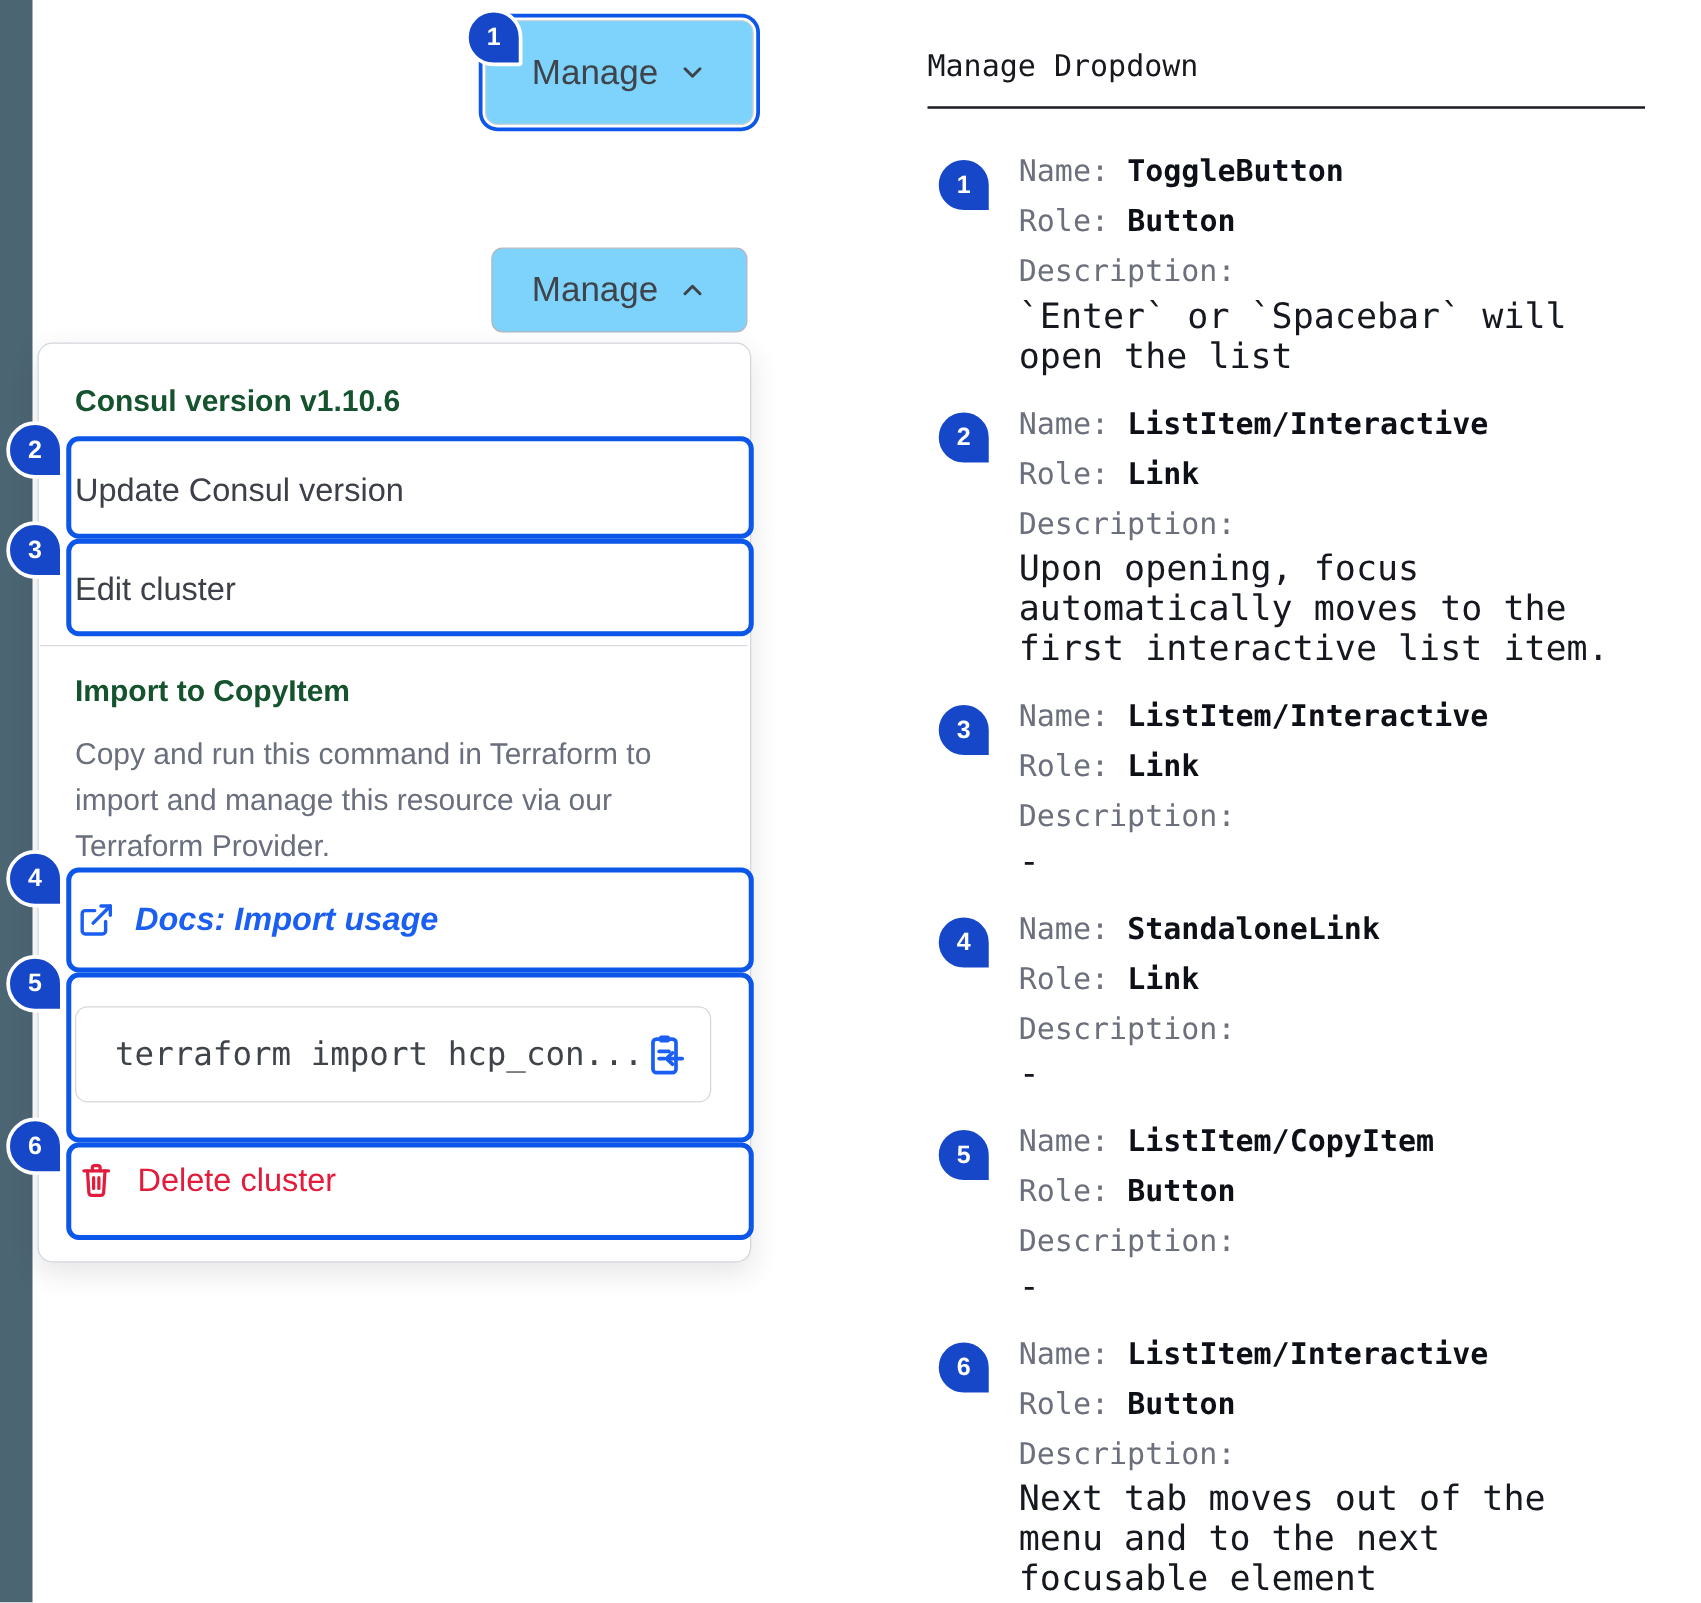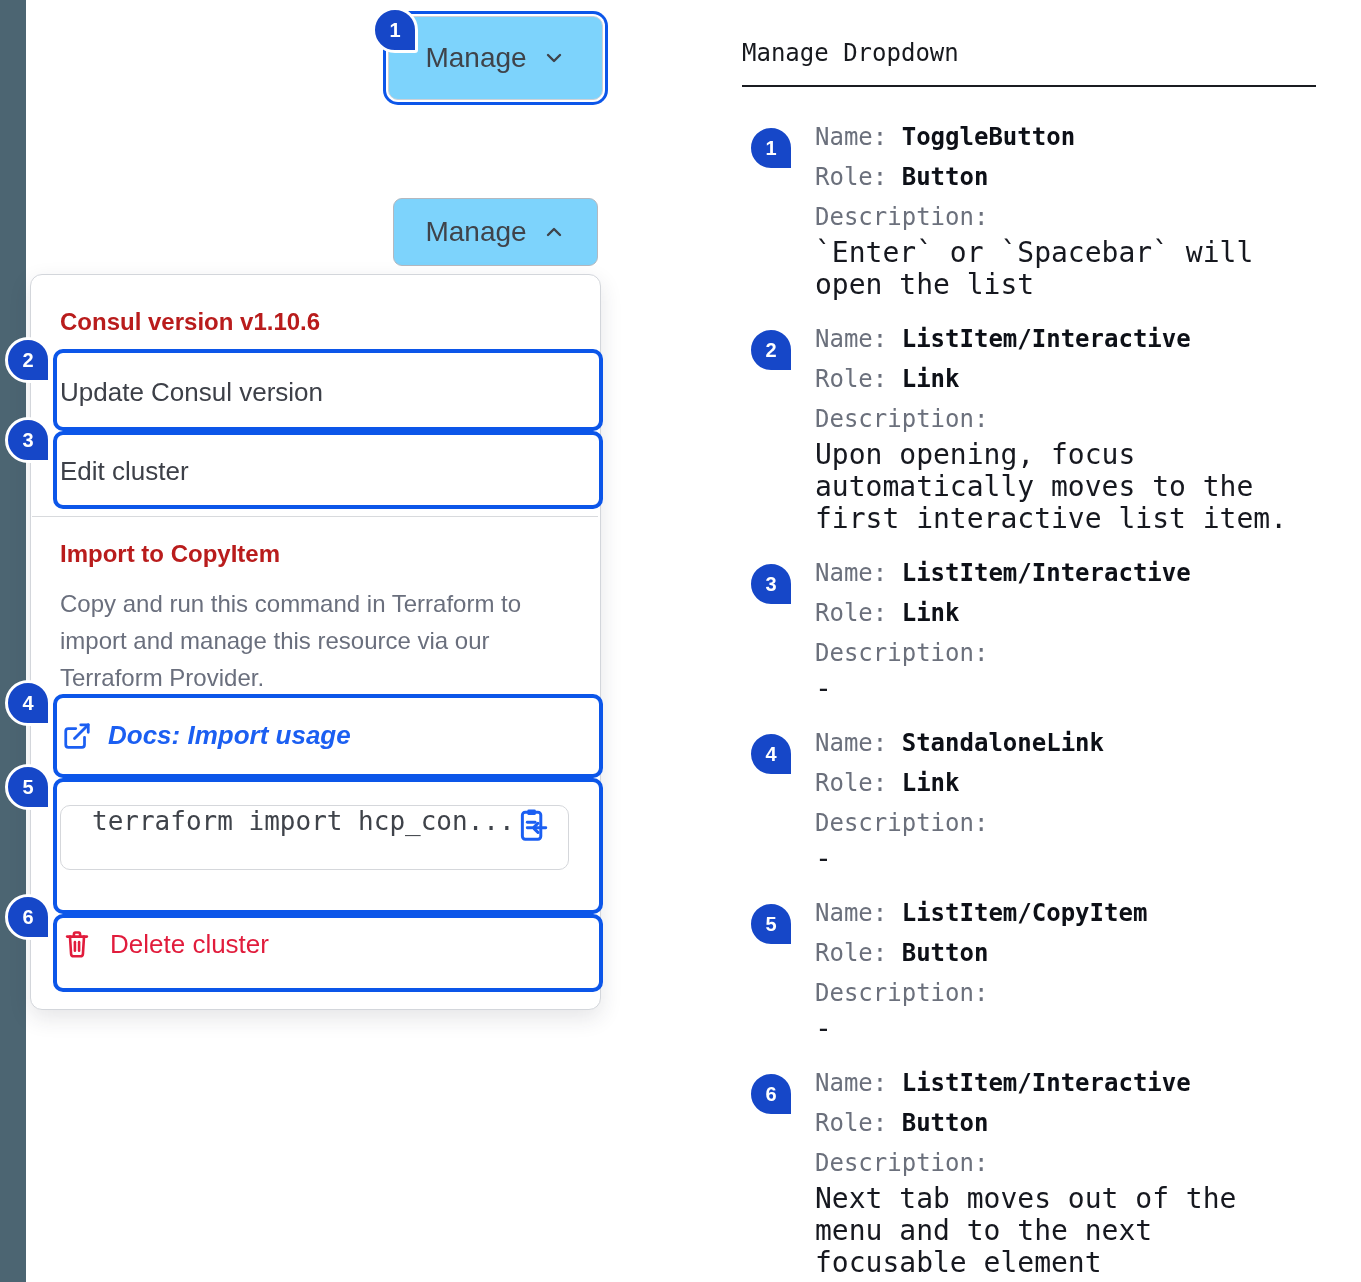--- a/index.html
+++ b/index.html
@@ -43,30 +43,30 @@
   }
 
   
   .dropdown-panel {
     position: absolute; left: 30px; top: 274px; width: 571px; height: 736px;
     background: #ffffff; border: 1px solid #d3d6db; border-radius: 12px;
     box-shadow: 0 8px 22px rgba(40,44,60,0.12);
     z-index: 1;
   }
   .pnl-text { position: absolute; z-index: 10; }
-  .section-title { font-size: 24px; font-weight: bold; color: #b91c1c; }
+  .section-title { font-size: 24px; font-weight: bold; color: #14532d; }
   .menu-item-label { font-size: 26px; color: #3d4048; }
   .pnl-divider { position: absolute; left: 32px; top: 516px; width: 566px; height: 1px; background: #d8dadd; z-index: 10; }
   .import-desc { font-size: 24px; line-height: 37px; color: #6a6f7d; width: 502px; }
   .docs-link-row { position: absolute; left: 62px; top: 720px; display: flex; align-items: center; gap: 16px; z-index: 10; }
   .docs-link-label { font-size: 26px; font-weight: 600; color: #1b5ff2; font-style: italic; }
   .code-box {
-    position: absolute; left: 60px; top: 805px; width: 509px; height: 65px;
+    position: absolute; left: 60px; top: 805px; width: 509px; height: 77px;
     border: 1px solid #d5d7db; border-radius: 10px; background: #ffffff; z-index: 10;
-    display: flex; 
+    display: flex; align-items: center;
   }
   .code-text {
     font-family: "DejaVu Sans Mono", monospace; font-size: 26px; color: #3f434a;
     padding-left: 31px; flex: 1; white-space: nowrap; overflow: hidden;
   }
   .copy-icon-btn { width: 34px; height: 38px; margin-right: 18px; display: flex; align-items: center; justify-content: center; }
   .delete-row { position: absolute; left: 62px; top: 928px; display: flex; align-items: center; gap: 18px; z-index: 10; }
   .delete-label { font-size: 26px; font-weight: 500; color: #e11c3c; }
 
   

